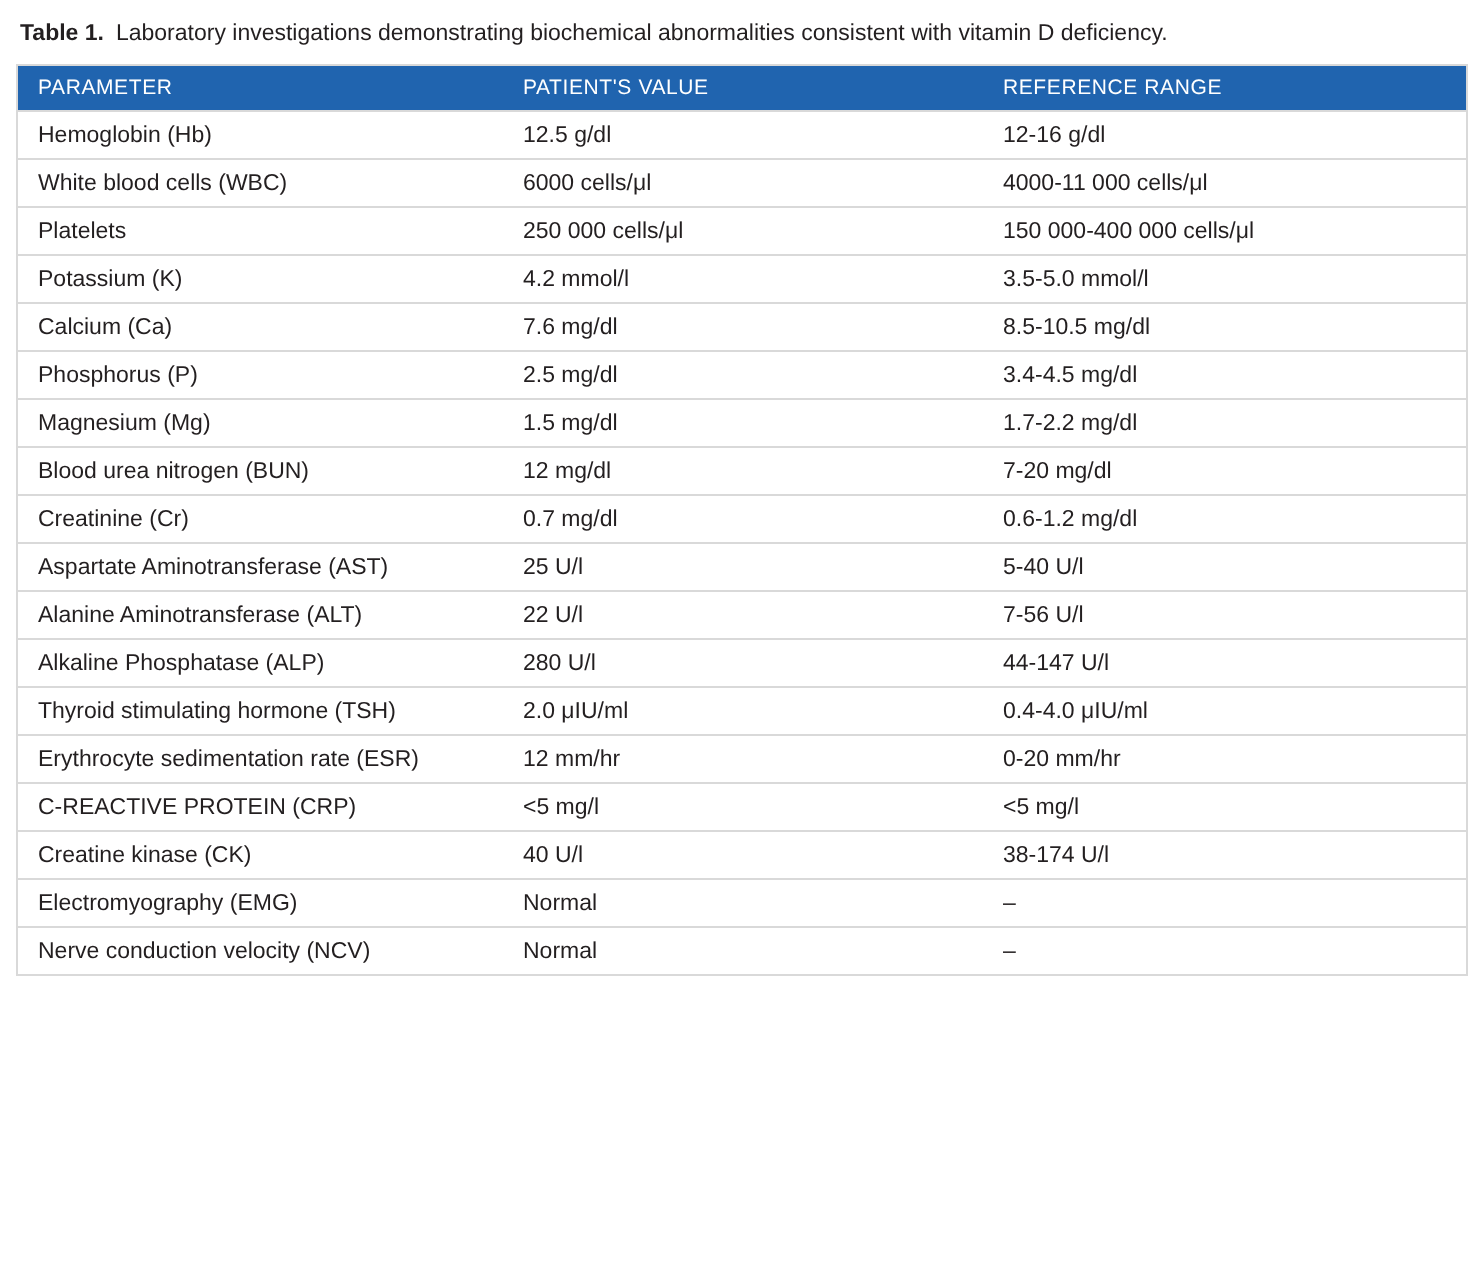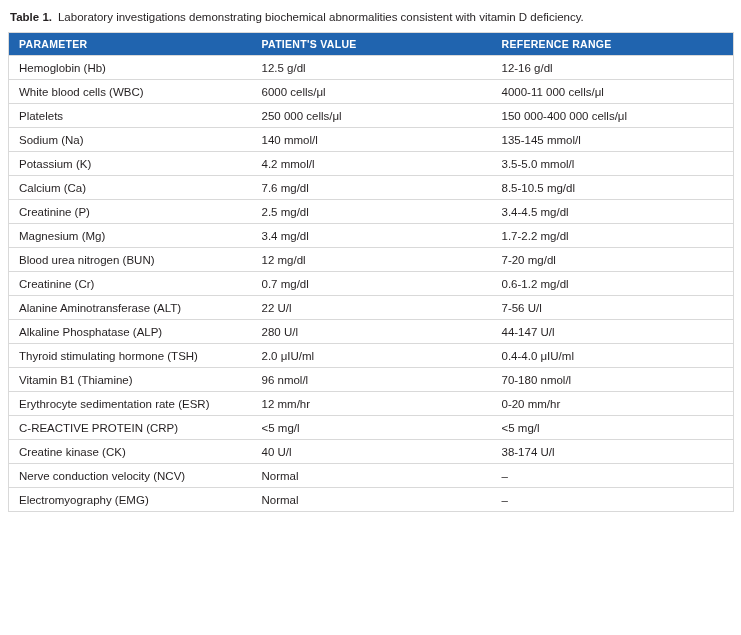--- a/index.html
+++ b/index.html
@@ -39,21 +39,21 @@
     table-layout: fixed;
     border: 1px solid var(--border);
     font-size: 11.5px;
   }
   table.lab-table col.c1 { width: 243px; }
   table.lab-table col.c2 { width: 240px; }
   table.lab-table col.c3 { width: 242px; }
   table.lab-table thead th {
     background: var(--header-bg);
     color: var(--header-text);
-    font-weight: 700;
+    font-weight: 400;
     font-size: 10.5px;
     letter-spacing: 0.3px;
     text-align: left;
     padding: 5px 10px;
     height: 22px;
     text-transform: uppercase;
   }
   table.lab-table tbody td {
     border-top: 1px solid var(--border);
     padding: 4px 10px;
@@ -95,95 +95,90 @@
           <td>White blood cells (WBC)</td>
           <td>6000 cells/μl</td>
           <td>4000-11 000 cells/μl</td>
         </tr>
         <tr>
           <td>Platelets</td>
           <td>250 000 cells/μl</td>
           <td>150 000-400 000 cells/μl</td>
         </tr>
         <tr>
-          <td>Sodium (Na)</td>
-          <td>140 mmol/l</td>
-          <td>135-145 mmol/l</td>
-        </tr>
-        <tr>
           <td>Potassium (K)</td>
           <td>4.2 mmol/l</td>
           <td>3.5-5.0 mmol/l</td>
         </tr>
         <tr>
           <td>Calcium (Ca)</td>
           <td>7.6 mg/dl</td>
           <td>8.5-10.5 mg/dl</td>
         </tr>
         <tr>
-          <td>Creatinine (P)</td>
+          <td>Phosphorus (P)</td>
           <td>2.5 mg/dl</td>
           <td>3.4-4.5 mg/dl</td>
         </tr>
         <tr>
           <td>Magnesium (Mg)</td>
-          <td>3.4 mg/dl</td>
+          <td>1.5 mg/dl</td>
           <td>1.7-2.2 mg/dl</td>
         </tr>
         <tr>
           <td>Blood urea nitrogen (BUN)</td>
           <td>12 mg/dl</td>
           <td>7-20 mg/dl</td>
         </tr>
         <tr>
           <td>Creatinine (Cr)</td>
           <td>0.7 mg/dl</td>
           <td>0.6-1.2 mg/dl</td>
+        </tr>
+        <tr>
+          <td>Aspartate Aminotransferase (AST)</td>
+          <td>25 U/l</td>
+          <td>5-40 U/l</td>
         </tr>
         <tr>
           <td>Alanine Aminotransferase (ALT)</td>
           <td>22 U/l</td>
           <td>7-56 U/l</td>
         </tr>
         <tr>
           <td>Alkaline Phosphatase (ALP)</td>
           <td>280 U/l</td>
           <td>44-147 U/l</td>
         </tr>
         <tr>
           <td>Thyroid stimulating hormone (TSH)</td>
           <td>2.0 μIU/ml</td>
           <td>0.4-4.0 μIU/ml</td>
         </tr>
         <tr>
-          <td>Vitamin B1 (Thiamine)</td>
-          <td>96 nmol/l</td>
-          <td>70-180 nmol/l</td>
-        </tr>
-        <tr>
           <td>Erythrocyte sedimentation rate (ESR)</td>
           <td>12 mm/hr</td>
           <td>0-20 mm/hr</td>
         </tr>
         <tr>
           <td>C-REACTIVE PROTEIN (CRP)</td>
           <td>&lt;5 mg/l</td>
           <td>&lt;5 mg/l</td>
         </tr>
         <tr>
           <td>Creatine kinase (CK)</td>
           <td>40 U/l</td>
           <td>38-174 U/l</td>
         </tr>
         <tr>
-          <td>Nerve conduction velocity (NCV)</td>
+          <td>Electromyography (EMG)</td>
           <td>Normal</td>
           <td>–</td>
         </tr>
         <tr>
-          <td>Electromyography (EMG)</td>
+          <td>Nerve conduction velocity (NCV)</td>
           <td>Normal</td>
           <td>–</td>
         </tr>
       </tbody>
   </table>
 
 </div>
 
 </body></html>

